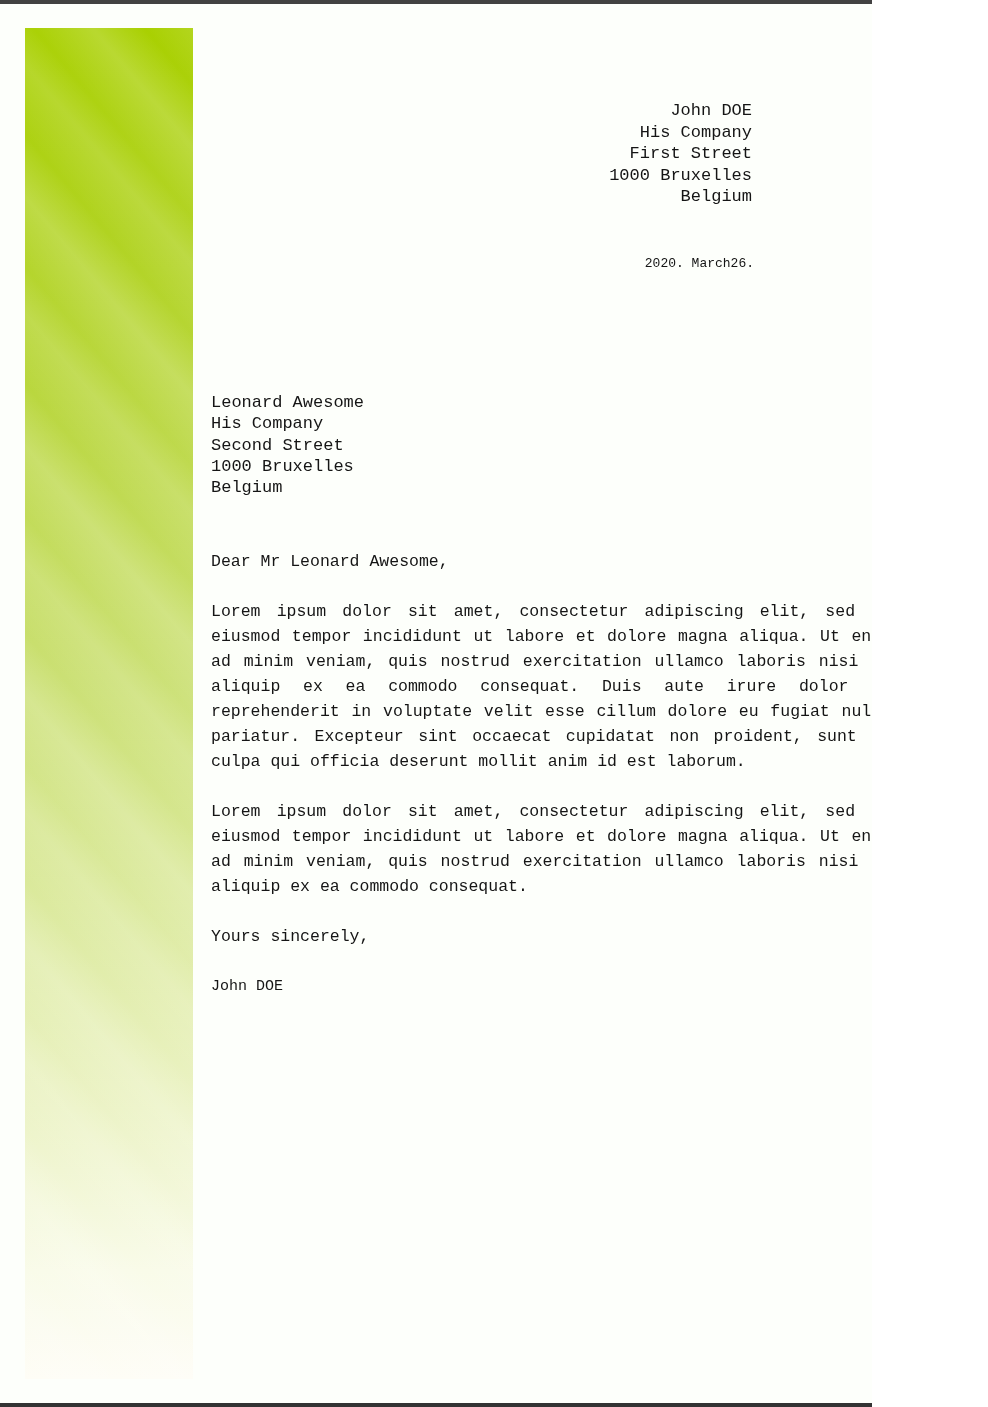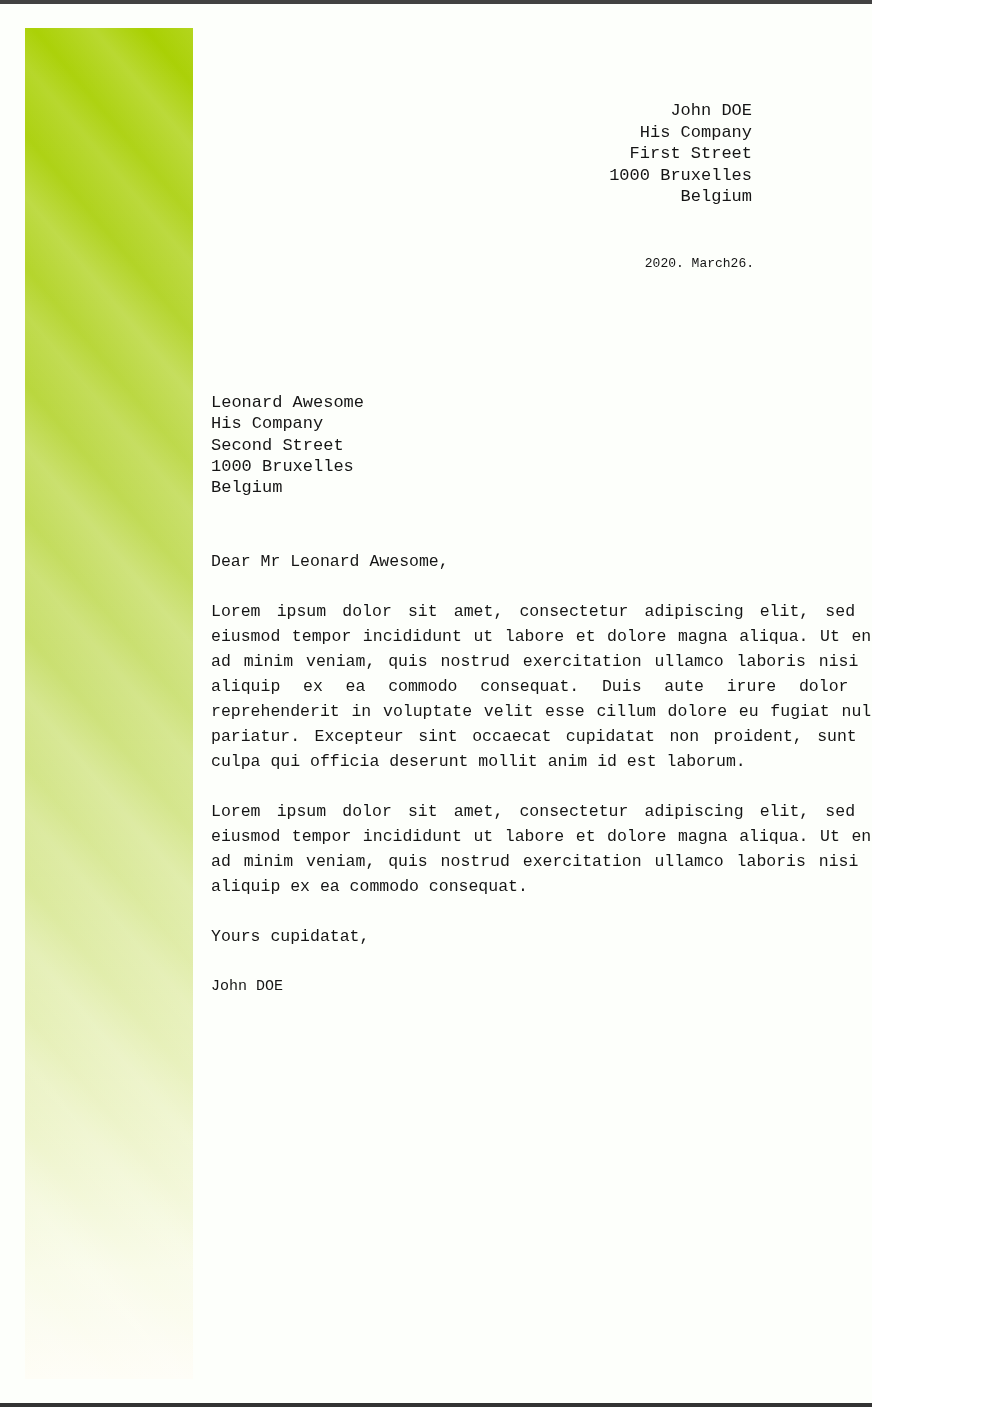--- a/index.html
+++ b/index.html
@@ -84,19 +84,19 @@
     <span class="addr-line">His Company</span>
     <span class="addr-line">Second Street</span>
     <span class="addr-line">1000 Bruxelles</span>
     <span class="addr-line">Belgium</span>
   </div>
 
   <div class="letter-body">
     <p>Dear Mr Leonard Awesome,</p>
     <p class="justified">Lorem ipsum dolor sit amet, consectetur adipiscing elit, sed do eiusmod tempor incididunt ut labore et dolore magna aliqua. Ut enim ad minim veniam, quis nostrud exercitation ullamco laboris nisi ut aliquip ex ea commodo consequat. Duis aute irure dolor in reprehenderit in voluptate velit esse cillum dolore eu fugiat nulla pariatur. Excepteur sint occaecat cupidatat non proident, sunt in culpa qui officia deserunt mollit anim id est laborum.</p>
     <p class="justified">Lorem ipsum dolor sit amet, consectetur adipiscing elit, sed do eiusmod tempor incididunt ut labore et dolore magna aliqua. Ut enim ad minim veniam, quis nostrud exercitation ullamco laboris nisi ut aliquip ex ea commodo consequat.</p>
-    <p>Yours cupidatat,</p>
+    <p>Yours sincerely,</p>
     <p class="signature">John DOE</p>
   </div>
 
   <div class="frame-bottom"></div>
 
 </div>
 
 </body></html>

